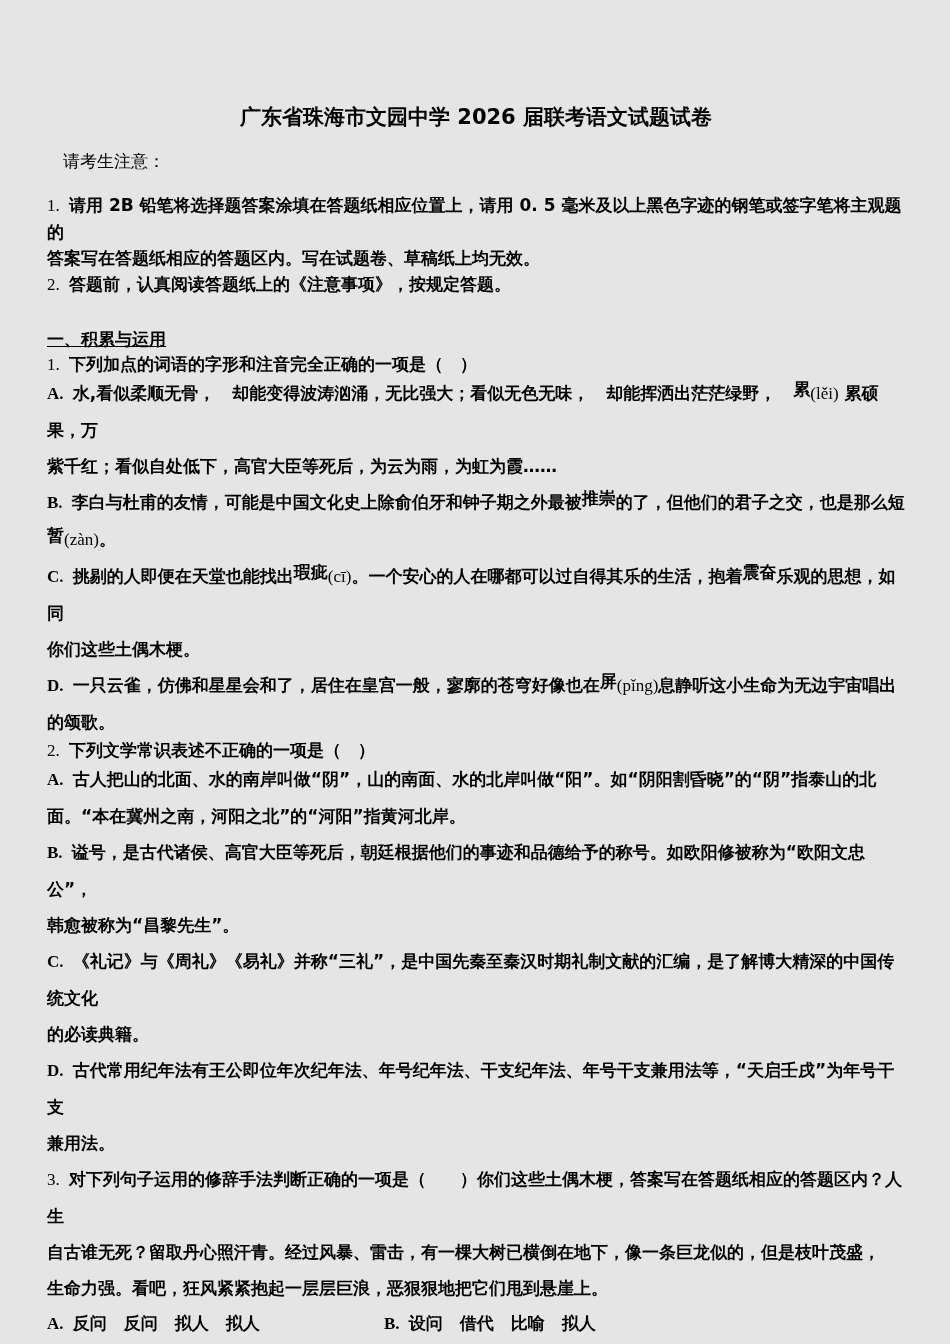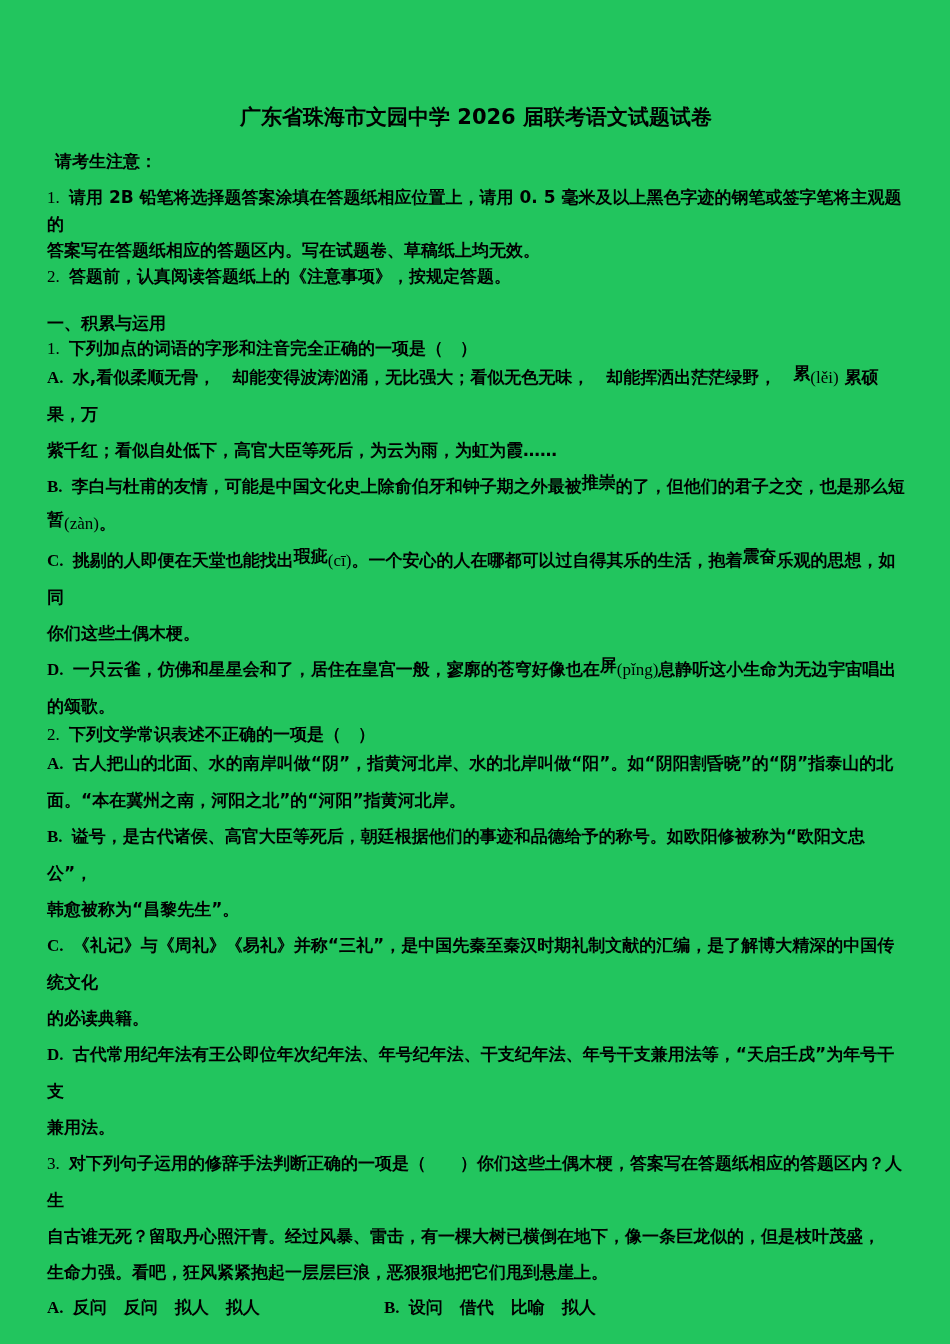--- a/index.html
+++ b/index.html
@@ -1,39 +1,39 @@
 <!DOCTYPE html>
 <html><head>
 <meta charset="utf-8">
 <style>
   html,body { margin:0; padding:0; background:#ffffff; }
   .page {
     position:relative;
     width:950px; height:1344px;
     box-sizing:border-box;
     padding:104px 45px 0 47px;
-    background:#22c55e;
+    background:#e5e5e5;
     color:#000000;
     font-family:"DejaVu Sans","Liberation Sans",sans-serif;
     font-size:17px;
     font-weight:600;
     overflow:hidden;
   }
   .title {
     font-size:21px;
     font-weight:800;
     text-align:center;
     margin:0 0 16px 0;
     line-height:26px;
   }
-  .head { margin:8px; line-height:30px; font-weight:700; }
+  .head { margin:16px; line-height:30px; font-weight:400; }
   .para { margin:0; }
   .ln { line-height:26px; }
   .n .ln { line-height:26px; }
-  .sec { margin-top:18px; }
+  .sec { margin-top:26px;text-decoration:underline; }
   .sec .ln { line-height:30px; font-weight:700; }
   .stem .ln { line-height:20px; }
   .sp .ln { line-height:36px; }
   .orow { display:flex; }
   .orow .col:first-child { width:337px; }
   .orow .ln { line-height:34px; }
   .qn { font-family:"Liberation Serif","DejaVu Serif",serif; font-weight:400; margin-right:5px; }
   .ol { font-family:"Liberation Serif","DejaVu Serif",serif; font-weight:700; margin-right:5px; }
   .py { font-family:Liberation Serif, serif; font-weight:400; }
   .dot { position:relative; top:-4px; }
@@ -78,21 +78,21 @@
         <div class="ln"><span class="ol">D. </span><span>一只云雀，仿佛和星星会和了，居住在皇宫一般，寥廓的苍穹好像也在</span><span class="dot">屏</span><span class="py">(pǐng)</span><span>息静听这小生命为无边宇宙唱出</span></div>
         <div class="ln"><span>的颂歌。</span></div>
       </div>
   </div>
 
   <div>
     <div class="para stem">
         <div class="ln"><span class="qn">2. </span><span>下列文学常识表述不正确的一项是（　）</span></div>
       </div>
     <div class="para sp">
-        <div class="ln"><span class="ol">A. </span><span>古人把山的北面、水的南岸叫做“阴”，指黄河北岸、水的北岸叫做“阳”。如“阴阳割昏晓”的“阴”指泰山的北</span></div>
+        <div class="ln"><span class="ol">A. </span><span>古人把山的北面、水的南岸叫做“阴”，山的南面、水的北岸叫做“阳”。如“阴阳割昏晓”的“阴”指泰山的北</span></div>
         <div class="ln"><span>面。“本在冀州之南，河阳之北”的“河阳”指黄河北岸。</span></div>
       </div>
     <div class="para sp">
         <div class="ln"><span class="ol">B. </span><span>谥号，是古代诸侯、高官大臣等死后，朝廷根据他们的事迹和品德给予的称号。如欧阳修被称为“欧阳文忠公”，</span></div>
         <div class="ln"><span>韩愈被称为“昌黎先生”。</span></div>
       </div>
     <div class="para sp">
         <div class="ln"><span class="ol">C. </span><span>《礼记》与《周礼》《易礼》并称“三礼”，是中国先秦至秦汉时期礼制文献的汇编，是了解博大精深的中国传统文化</span></div>
         <div class="ln"><span>的必读典籍。</span></div>
       </div>

